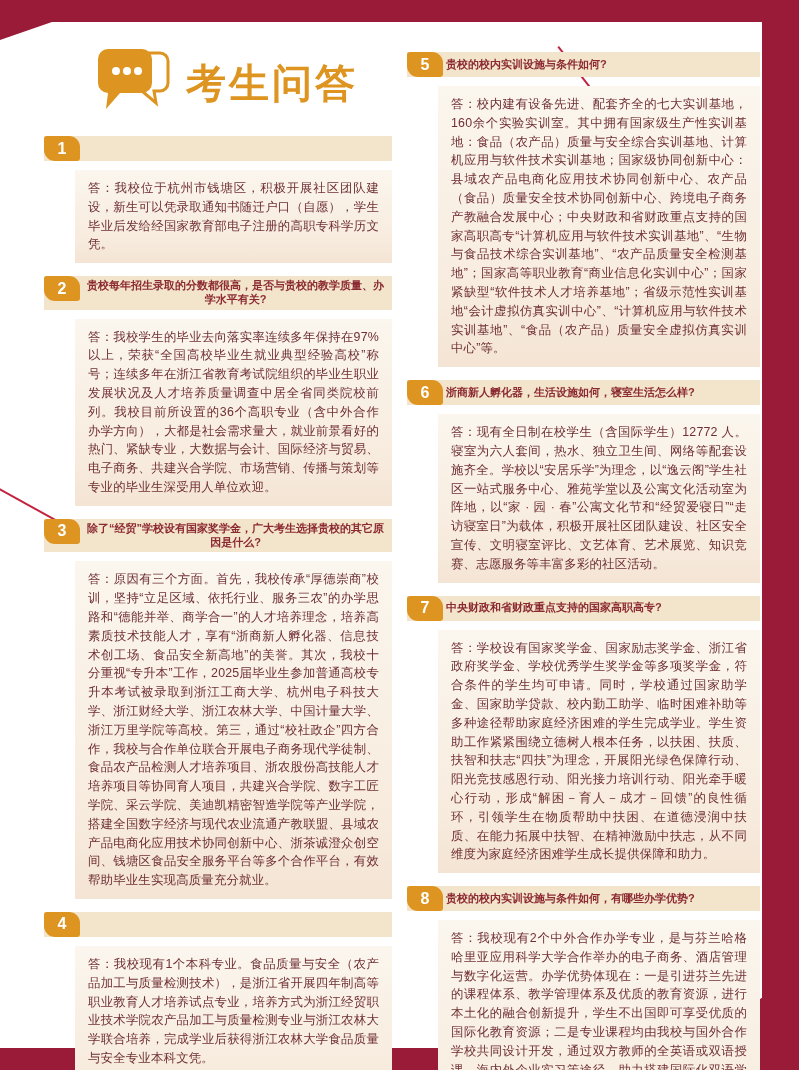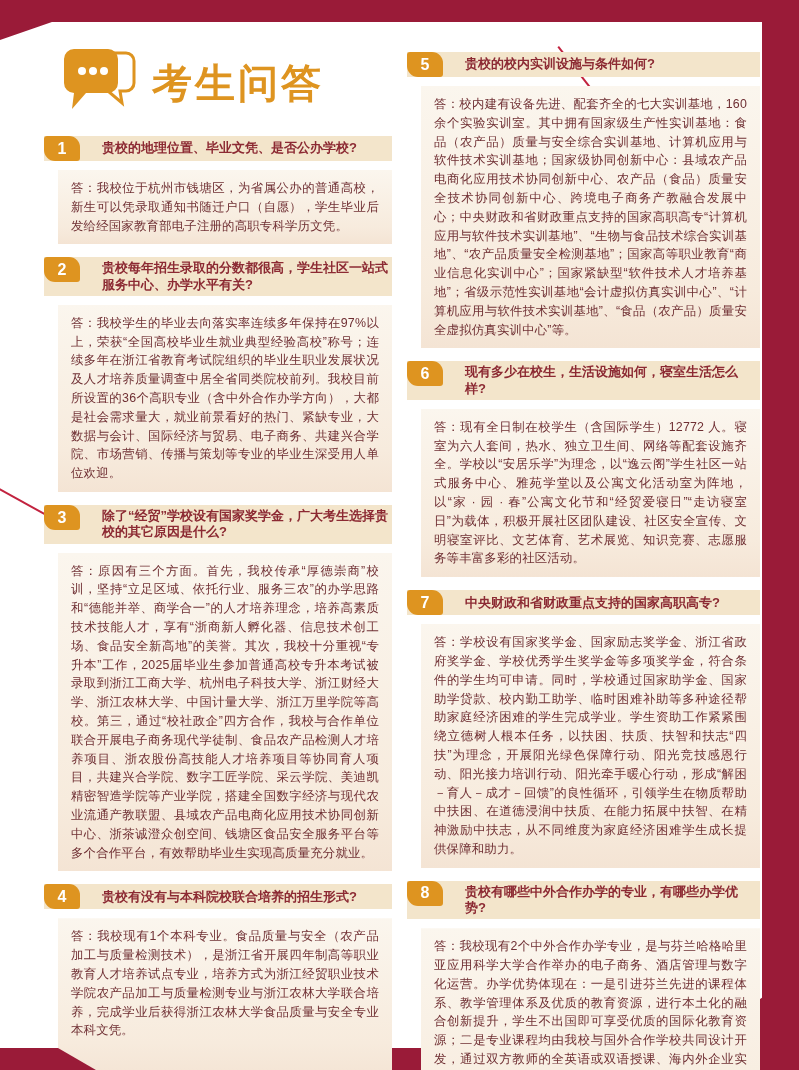--- a/index.html
+++ b/index.html
@@ -19,34 +19,34 @@
   .line-title{left:559px;top:46px;width:104px;transform:rotate(52deg);}
   .line-left{left:-4px;top:486px;width:78px;transform:rotate(29deg);}
 
   
   .content{position:absolute;left:44px;top:42px;width:716px;display:flex;gap:15px;}
   .col{display:flex;flex-direction:column;}
   .col-left{width:348px;}
   .col-right{width:353px;padding-top:10px;}
 
   
-  .qa-header{display:flex;align-items:center;gap:14px;margin:4px 0 16px 18px;height:74px;}
+  .qa-header{display:flex;align-items:center;gap:14px;margin:4px 0 16px 18px;height:74px;justify-content:center;}
   .qa-header .title{font-size:40px;font-weight:700;color:#DE9420;letter-spacing:3px;white-space:nowrap;}
 
   
   .q-row{display:flex;align-items:stretch;background:#F3E5CB;margin-bottom:9px;}
   .badge{min-width:36px;height:25px;background:#DE9420;color:#ffffff;font-weight:700;
     font-size:16px;display:flex;align-items:center;justify-content:center;
     border-radius:3px 11px 3px 11px;flex:0 0 auto;}
   .q-text{flex:1;display:flex;align-items:center;color:#8C2A33;font-weight:700;
-    font-size:13px;line-height:1.25;padding:3px 4px 3px 22px;}
+    font-size:11px;line-height:1.25;padding:3px 4px 3px 3px;text-align:center;}
 
   
   .a-box{background:linear-gradient(180deg,#FBF6EE 0%,#F7EBDD 78%,#F4E4D4 100%);
-    padding:9px 13px;margin:0 0 13px 14px;}
+    padding:9px 13px;margin:0 0 13px 31px;}
   .a-text{margin:0;color:#6F2F33;font-size:12.4px;line-height:18.8px;text-align:justify;
     font-weight:500;letter-spacing:0.2px;}
   .cut-bl{clip-path:polygon(0 0,100% 0,100% 100%,52px 100%,0 calc(100% - 30px));padding-bottom:38px;}
   .cut-br{clip-path:polygon(0 0,100% 0,100% calc(100% - 30px),calc(100% - 48px) 100%,0 100%);padding-bottom:34px;}
 </style>
 </head>
 <body>
 
 <div class="page">
 
@@ -72,51 +72,49 @@
             <circle cx="31" cy="26" r="4" fill="#ffffff"></circle>
             <circle cx="42" cy="26" r="4" fill="#ffffff"></circle>
           </svg>
         </span>
         <span class="title">考生问答</span>
       </div>
 
       <section>
         <div class="q-row">
           <span class="badge">1</span>
-          <span class="q-text">贵校的地理位置、毕业文凭、是否公办学校?</span>
         </div>
         <div class="a-box">
-          <p class="a-text">答：我校位于杭州市钱塘区，为省属公办的普通高校，新生可以凭录取通知书随迁户口（自愿），学生毕业后发给经国家教育部电子注册的高职专科学历文凭。</p>
+          <p class="a-text">答：我校位于杭州市钱塘区，积极开展社区团队建设，新生可以凭录取通知书随迁户口（自愿），学生毕业后发给经国家教育部电子注册的高职专科学历文凭。</p>
         </div>
       </section>
 
       <section>
         <div class="q-row">
           <span class="badge">2</span>
-          <span class="q-text">贵校每年招生录取的分数都很高，学生社区一站式服务中心、办学水平有关?</span>
+          <span class="q-text">贵校每年招生录取的分数都很高，是否与贵校的教学质量、办学水平有关?</span>
         </div>
         <div class="a-box">
           <p class="a-text">答：我校学生的毕业去向落实率连续多年保持在97%以上，荣获“全国高校毕业生就业典型经验高校”称号；连续多年在浙江省教育考试院组织的毕业生职业发展状况及人才培养质量调查中居全省同类院校前列。我校目前所设置的36个高职专业（含中外合作办学方向），大都是社会需求量大，就业前景看好的热门、紧缺专业，大数据与会计、国际经济与贸易、电子商务、共建兴合学院、市场营销、传播与策划等专业的毕业生深受用人单位欢迎。</p>
         </div>
       </section>
 
       <section>
         <div class="q-row">
           <span class="badge">3</span>
           <span class="q-text">除了“经贸”学校设有国家奖学金，广大考生选择贵校的其它原因是什么?</span>
         </div>
         <div class="a-box">
           <p class="a-text">答：原因有三个方面。首先，我校传承“厚德崇商”校训，坚持“立足区域、依托行业、服务三农”的办学思路和“德能并举、商学合一”的人才培养理念，培养高素质技术技能人才，享有“浙商新人孵化器、信息技术创工场、食品安全新高地”的美誉。其次，我校十分重视“专升本”工作，2025届毕业生参加普通高校专升本考试被录取到浙江工商大学、杭州电子科技大学、浙江财经大学、浙江农林大学、中国计量大学、浙江万里学院等高校。第三，通过“校社政企”四方合作，我校与合作单位联合开展电子商务现代学徒制、食品农产品检测人才培养项目、浙农股份高技能人才培养项目等协同育人项目，共建兴合学院、数字工匠学院、采云学院、美迪凯精密智造学院等产业学院，搭建全国数字经济与现代农业流通产教联盟、县域农产品电商化应用技术协同创新中心、浙茶诚澄众创空间、钱塘区食品安全服务平台等多个合作平台，有效帮助毕业生实现高质量充分就业。</p>
         </div>
       </section>
 
       <section>
         <div class="q-row">
           <span class="badge">4</span>
-          <span class="q-text">贵校有没有与本科院校联合培养的招生形式?</span>
         </div>
         <div class="a-box cut-bl">
           <p class="a-text">答：我校现有1个本科专业。食品质量与安全（农产品加工与质量检测技术），是浙江省开展四年制高等职业教育人才培养试点专业，培养方式为浙江经贸职业技术学院农产品加工与质量检测专业与浙江农林大学联合培养，完成学业后获得浙江农林大学食品质量与安全专业本科文凭。</p>
         </div>
       </section>
 
     </div>
 
     <div class="col col-right">
 
@@ -126,41 +124,41 @@
           <span class="q-text">贵校的校内实训设施与条件如何?</span>
         </div>
         <div class="a-box">
           <p class="a-text">答：校内建有设备先进、配套齐全的七大实训基地，160余个实验实训室。其中拥有国家级生产性实训基地：食品（农产品）质量与安全综合实训基地、计算机应用与软件技术实训基地；国家级协同创新中心：县域农产品电商化应用技术协同创新中心、农产品（食品）质量安全技术协同创新中心、跨境电子商务产教融合发展中心；中央财政和省财政重点支持的国家高职高专“计算机应用与软件技术实训基地”、“生物与食品技术综合实训基地”、“农产品质量安全检测基地”；国家高等职业教育“商业信息化实训中心”；国家紧缺型“软件技术人才培养基地”；省级示范性实训基地“会计虚拟仿真实训中心”、“计算机应用与软件技术实训基地”、“食品（农产品）质量安全虚拟仿真实训中心”等。</p>
         </div>
       </section>
 
       <section>
         <div class="q-row">
           <span class="badge">6</span>
-          <span class="q-text">现有多少在校生，生活设施如何，寝室生活怎么样?</span>
+          <span class="q-text">浙商新人孵化器，生活设施如何，寝室生活怎么样?</span>
         </div>
         <div class="a-box">
           <p class="a-text">答：现有全日制在校学生（含国际学生）12772 人。寝室为六人套间，热水、独立卫生间、网络等配套设施齐全。学校以“安居乐学”为理念，以“逸云阁”学生社区一站式服务中心、雅苑学堂以及公寓文化活动室为阵地，以“家 · 园 · 春”公寓文化节和“经贸爱寝日”“走访寝室日”为载体，积极开展社区团队建设、社区安全宣传、文明寝室评比、文艺体育、艺术展览、知识竞赛、志愿服务等丰富多彩的社区活动。</p>
         </div>
       </section>
 
       <section>
         <div class="q-row">
           <span class="badge">7</span>
           <span class="q-text">中央财政和省财政重点支持的国家高职高专?</span>
         </div>
         <div class="a-box">
           <p class="a-text">答：学校设有国家奖学金、国家励志奖学金、浙江省政府奖学金、学校优秀学生奖学金等多项奖学金，符合条件的学生均可申请。同时，学校通过国家助学金、国家助学贷款、校内勤工助学、临时困难补助等多种途径帮助家庭经济困难的学生完成学业。学生资助工作紧紧围绕立德树人根本任务，以扶困、扶质、扶智和扶志“四扶”为理念，开展阳光绿色保障行动、阳光竞技感恩行动、阳光接力培训行动、阳光牵手暖心行动，形成“解困－育人－成才－回馈”的良性循环，引领学生在物质帮助中扶困、在道德浸润中扶质、在能力拓展中扶智、在精神激励中扶志，从不同维度为家庭经济困难学生成长提供保障和助力。</p>
         </div>
       </section>
 
       <section>
         <div class="q-row">
           <span class="badge">8</span>
-          <span class="q-text">贵校有哪些中外合作办学的专业，有哪些办学优势?</span>
+          <span class="q-text">贵校的校内实训设施与条件如何，有哪些办学优势?</span>
         </div>
         <div class="a-box cut-br">
           <p class="a-text">答：我校现有2个中外合作办学专业，是与芬兰哈格哈里亚应用科学大学合作举办的电子商务、酒店管理与数字化运营。办学优势体现在：一是引进芬兰先进的课程体系、教学管理体系及优质的教育资源，进行本土化的融合创新提升，学生不出国即可享受优质的国际化教育资源；二是专业课程均由我校与国外合作学校共同设计开发，通过双方教师的全英语或双语授课、海内外企业实习等途径，助力搭建国际化双语学习环境；三是师资力量雄厚，高级职称占比80%，引进的外方教师中68%具有博士学位；四是中外合作办学项目为学生出国深造提供便利，学生毕业后就业、升学的机会更多。</p>
         </div>
       </section>
 
     </div>
   </div>
 </div>
 

